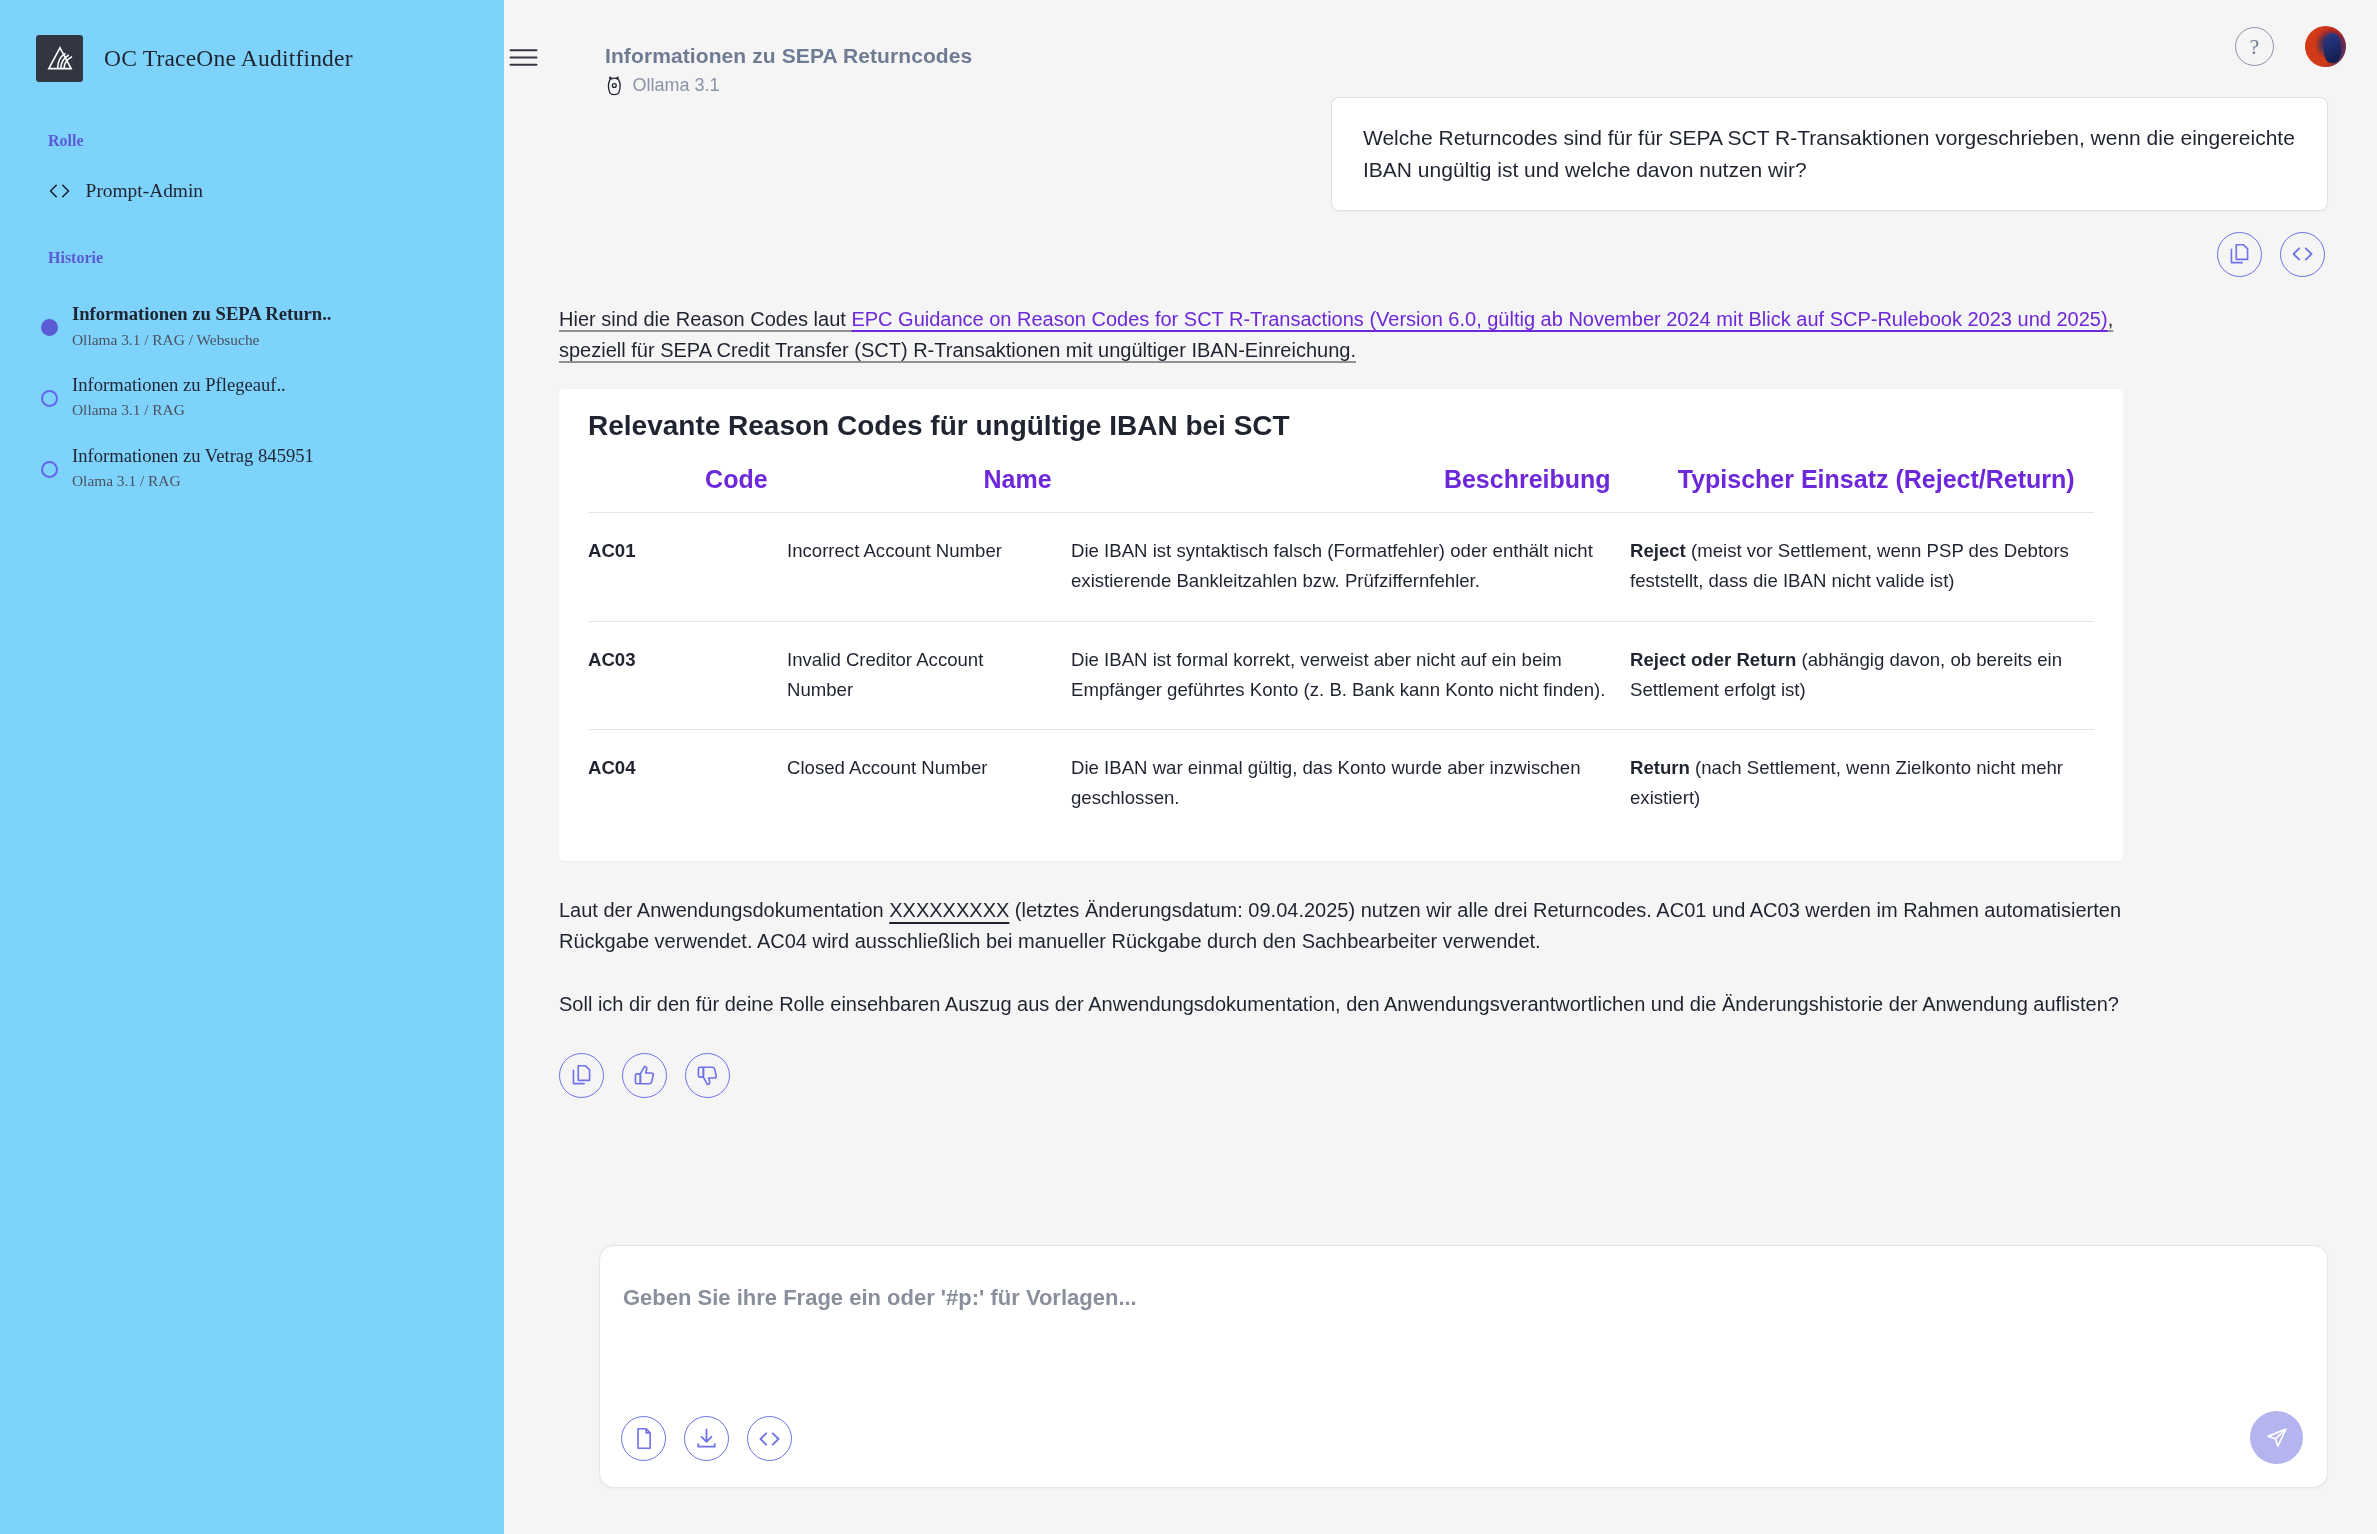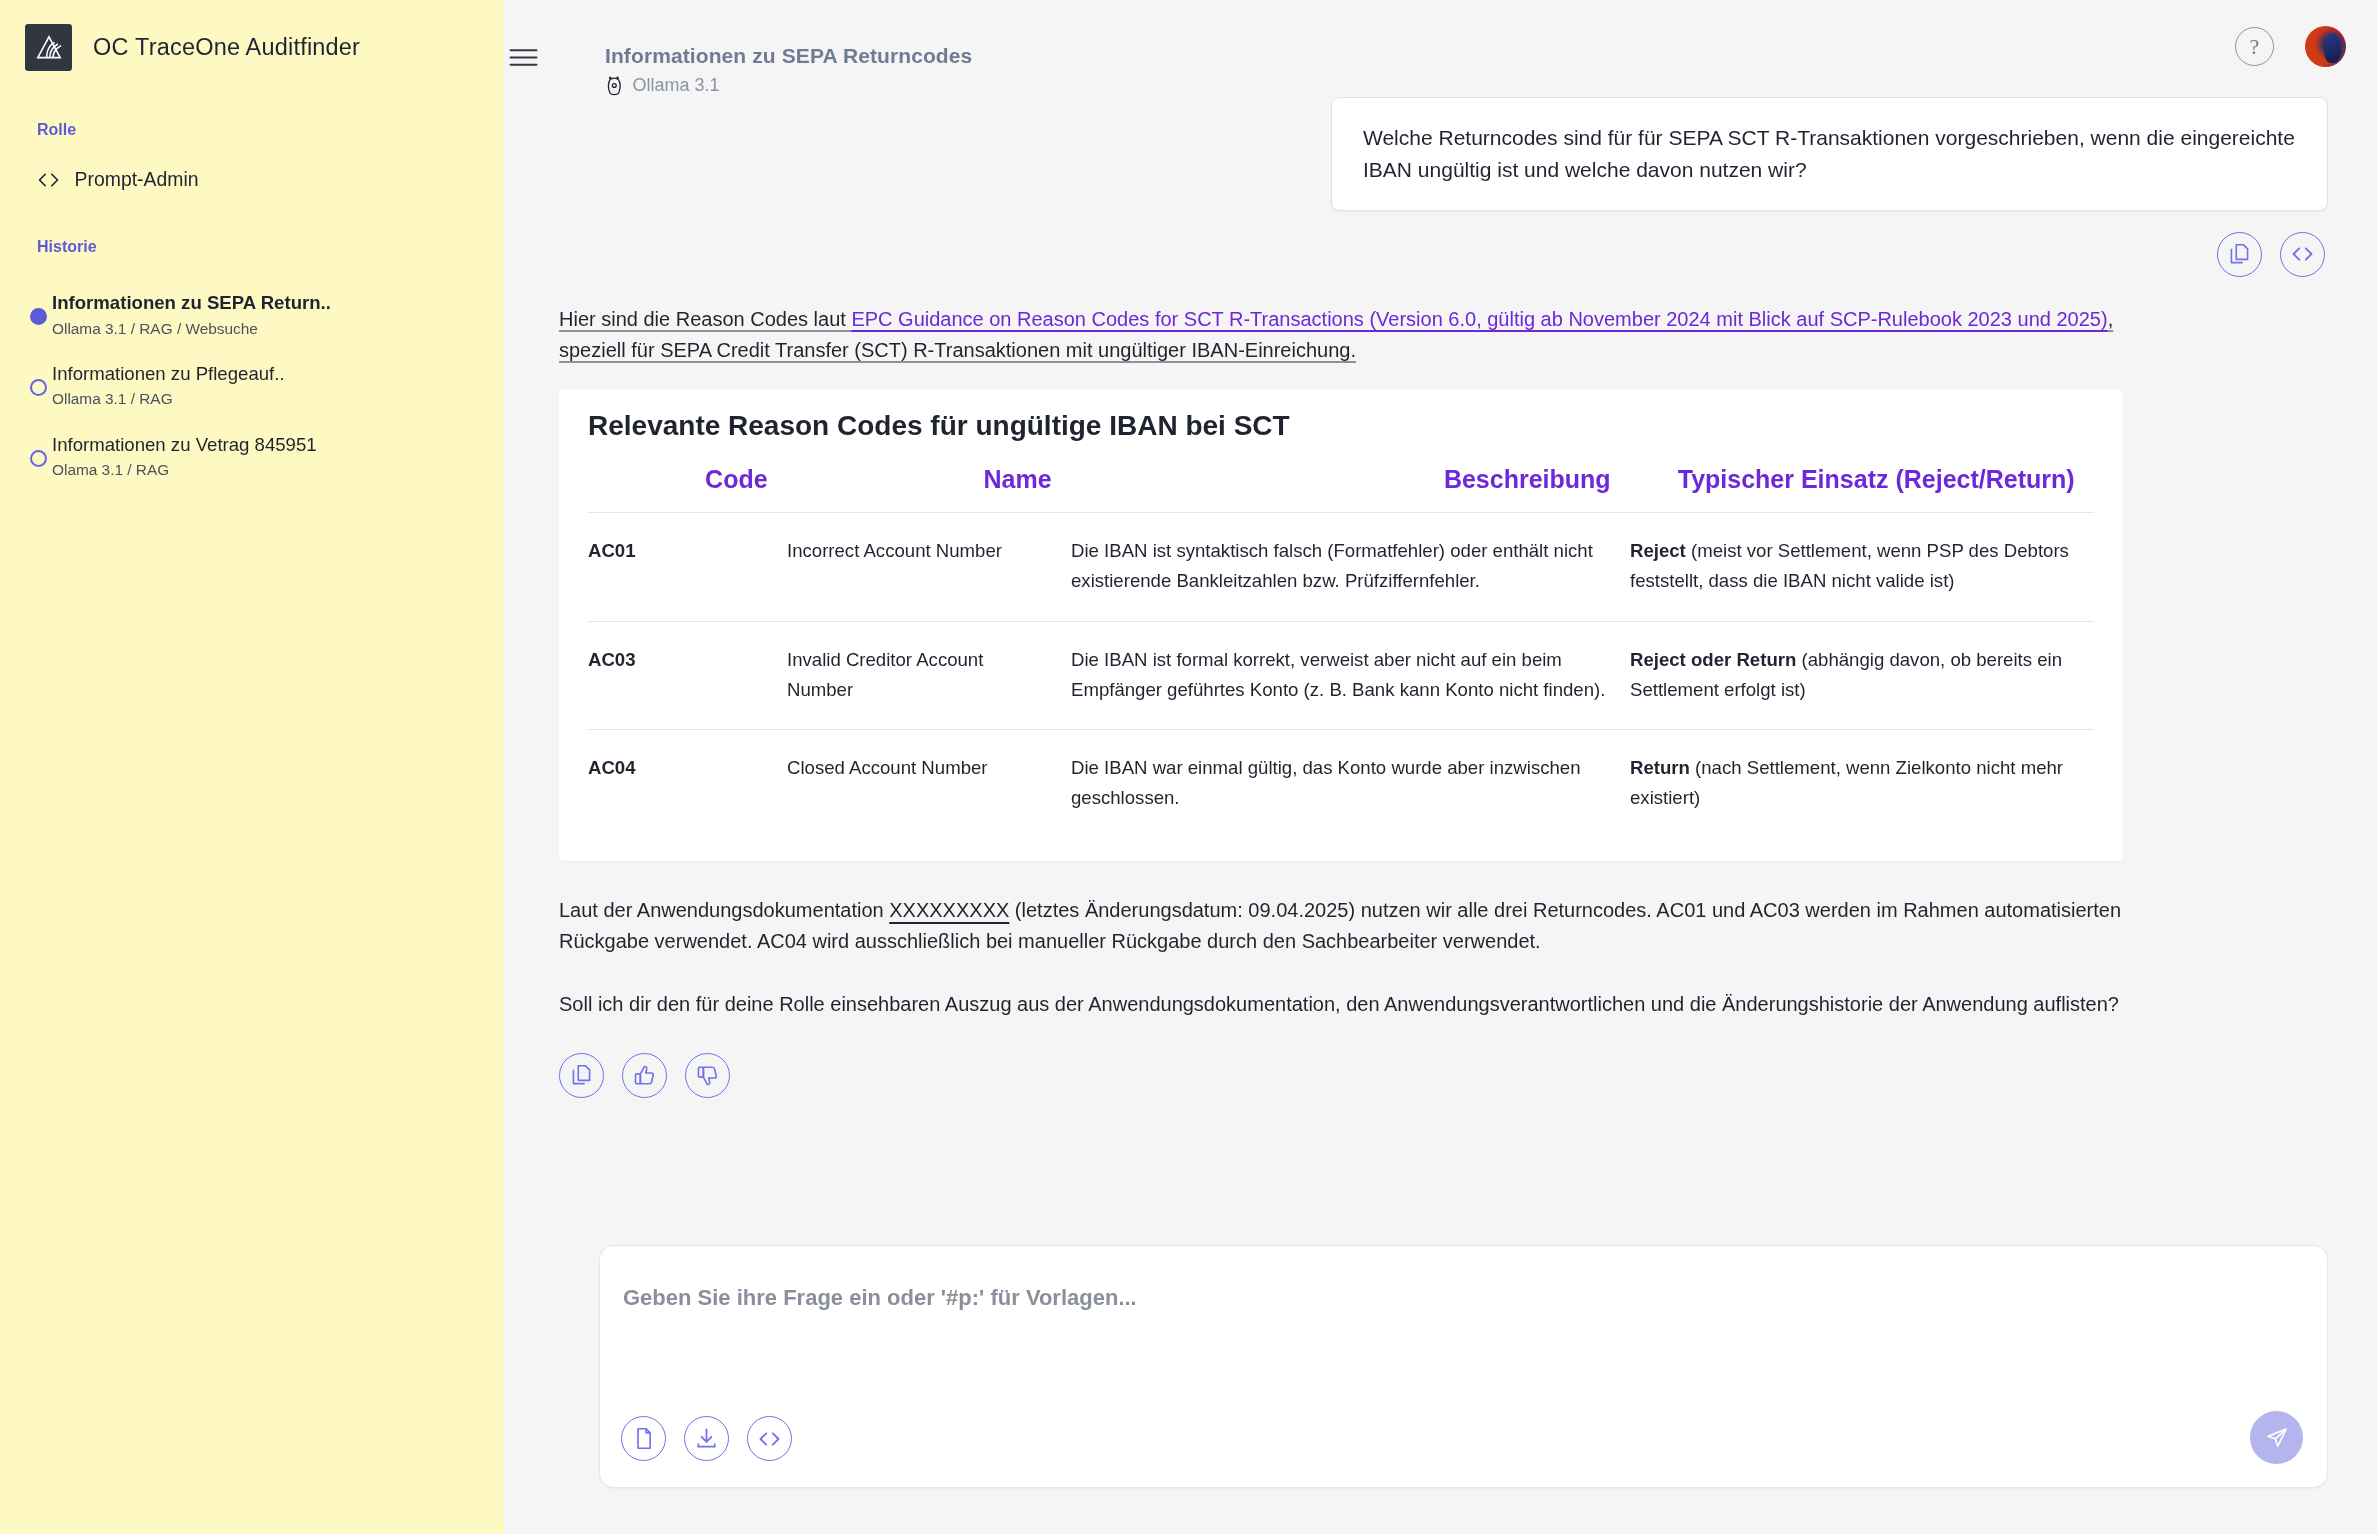--- a/index.html
+++ b/index.html
@@ -8,24 +8,25 @@
     background: #f5f5f5;
     font-family: "Liberation Sans", sans-serif;
     color: #1f2430;
     overflow: hidden;
   }
   .app { position: relative; width: 2377px; height: 1535px; display: flex; }
 
   
   .sidebar {
     width: 504px; height: 100%;
-    background: #fef9c3;
-    padding: 1px;
+    background: #7dd3fc;
+    padding: 12px;
     flex: 0 0 504px;
     position: relative;
+    font-family: Liberation Serif, serif;
   }
   .brand {
     display: flex; align-items: center;
     padding: 23px 0 0 24px;
     gap: 21px;
   }
   .logo-box {
     width: 47px; height: 47px;
     background: #323640;
     border-radius: 3.2px;
@@ -49,21 +50,21 @@
     cursor: pointer;
   }
   .nav-item.new-chat { margin-top: 29px; }
   .nav-item.prompt-admin { margin-top: 21px; }
   .nav-label-bold { font-size: 19.4px; font-weight: 700; color: #1f2430; }
   .nav-label { font-size: 19.4px; font-weight: 400; color: #1f2430; }
   .ic { display: inline-flex; align-items: center; justify-content: center; }
 
   .history { margin-top: 23px; }
   .hist-item {
-    display: flex; align-items: flex-start; gap: 5px;
+    display: flex; align-items: flex-start; gap: 14px;
     padding: 11.3px 19.4px 11.3px 29px;
     cursor: pointer;
   }
   .bullet {
     width: 17px; height: 17px; border-radius: 50%;
     border: 2px solid #6366e8;
     flex: 0 0 17px; margin-top: 18px;
   }
   .bullet.filled { background: #5b5bd6; border-color: #5b5bd6; }
   .hist-title { font-size: 18.6px; color: #1f2430; line-height: 1.35; }

